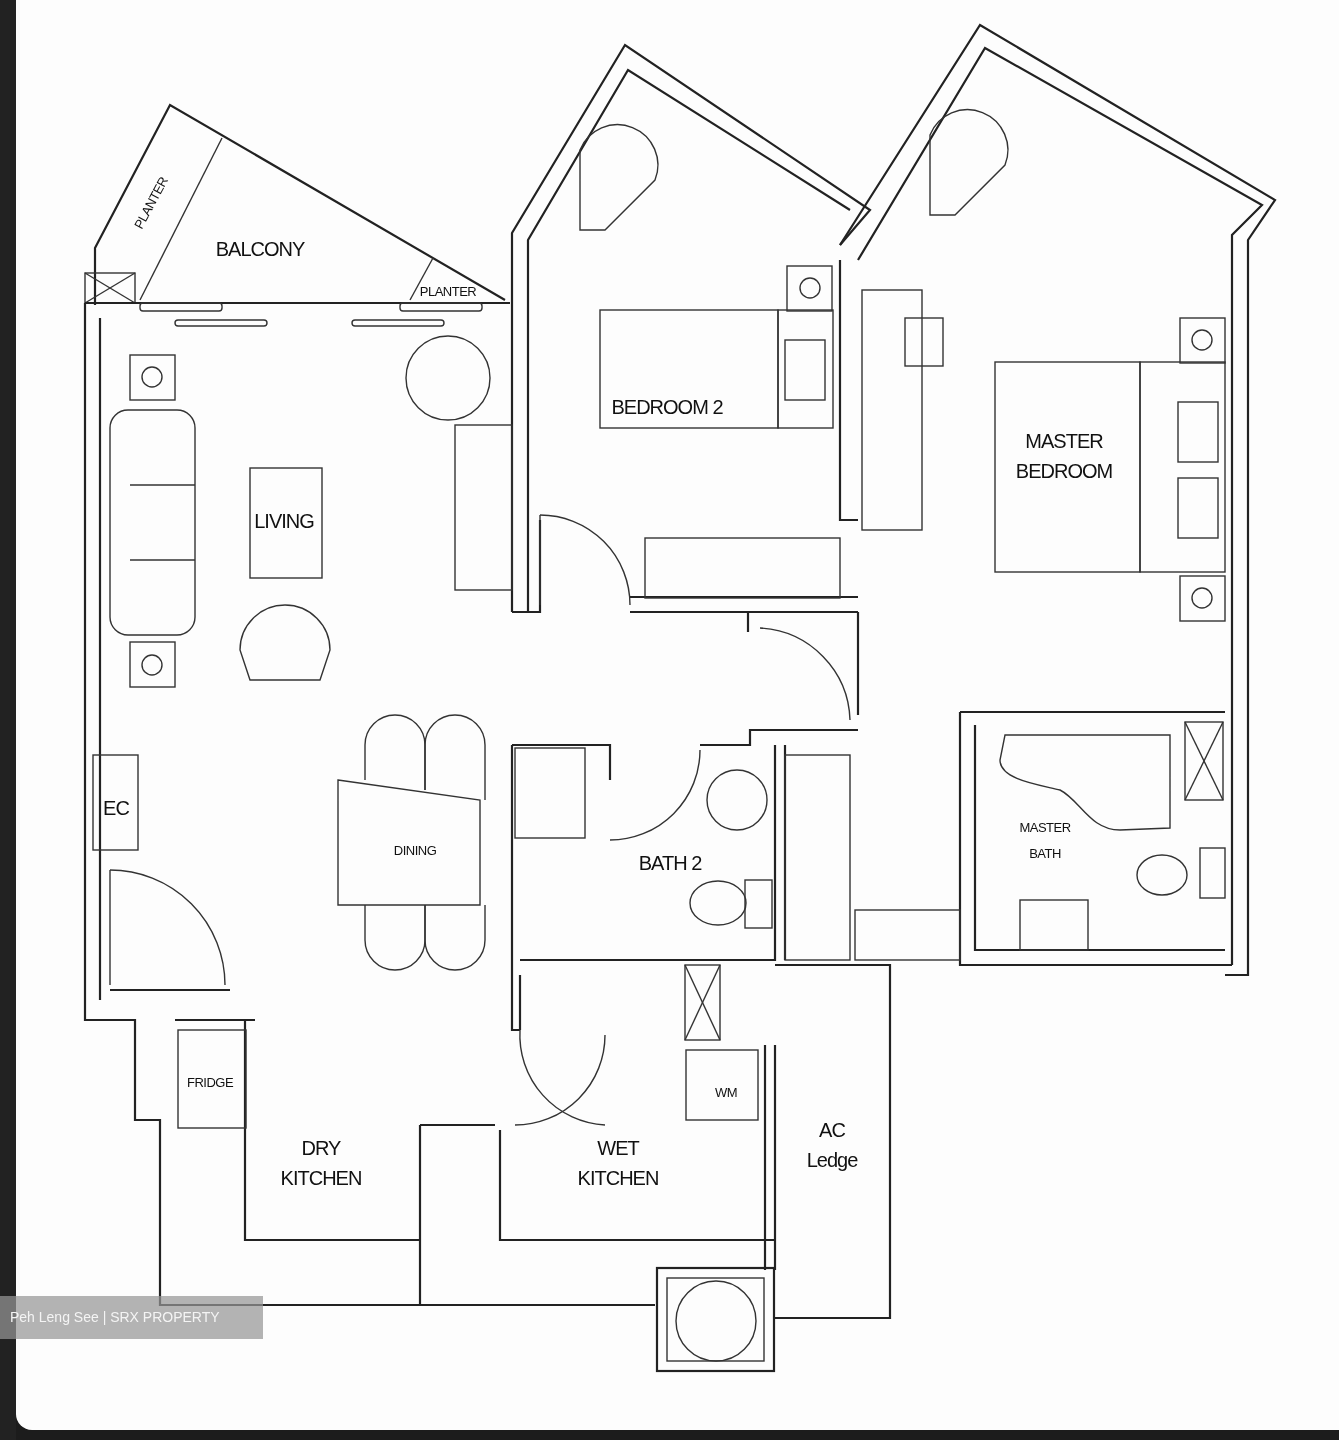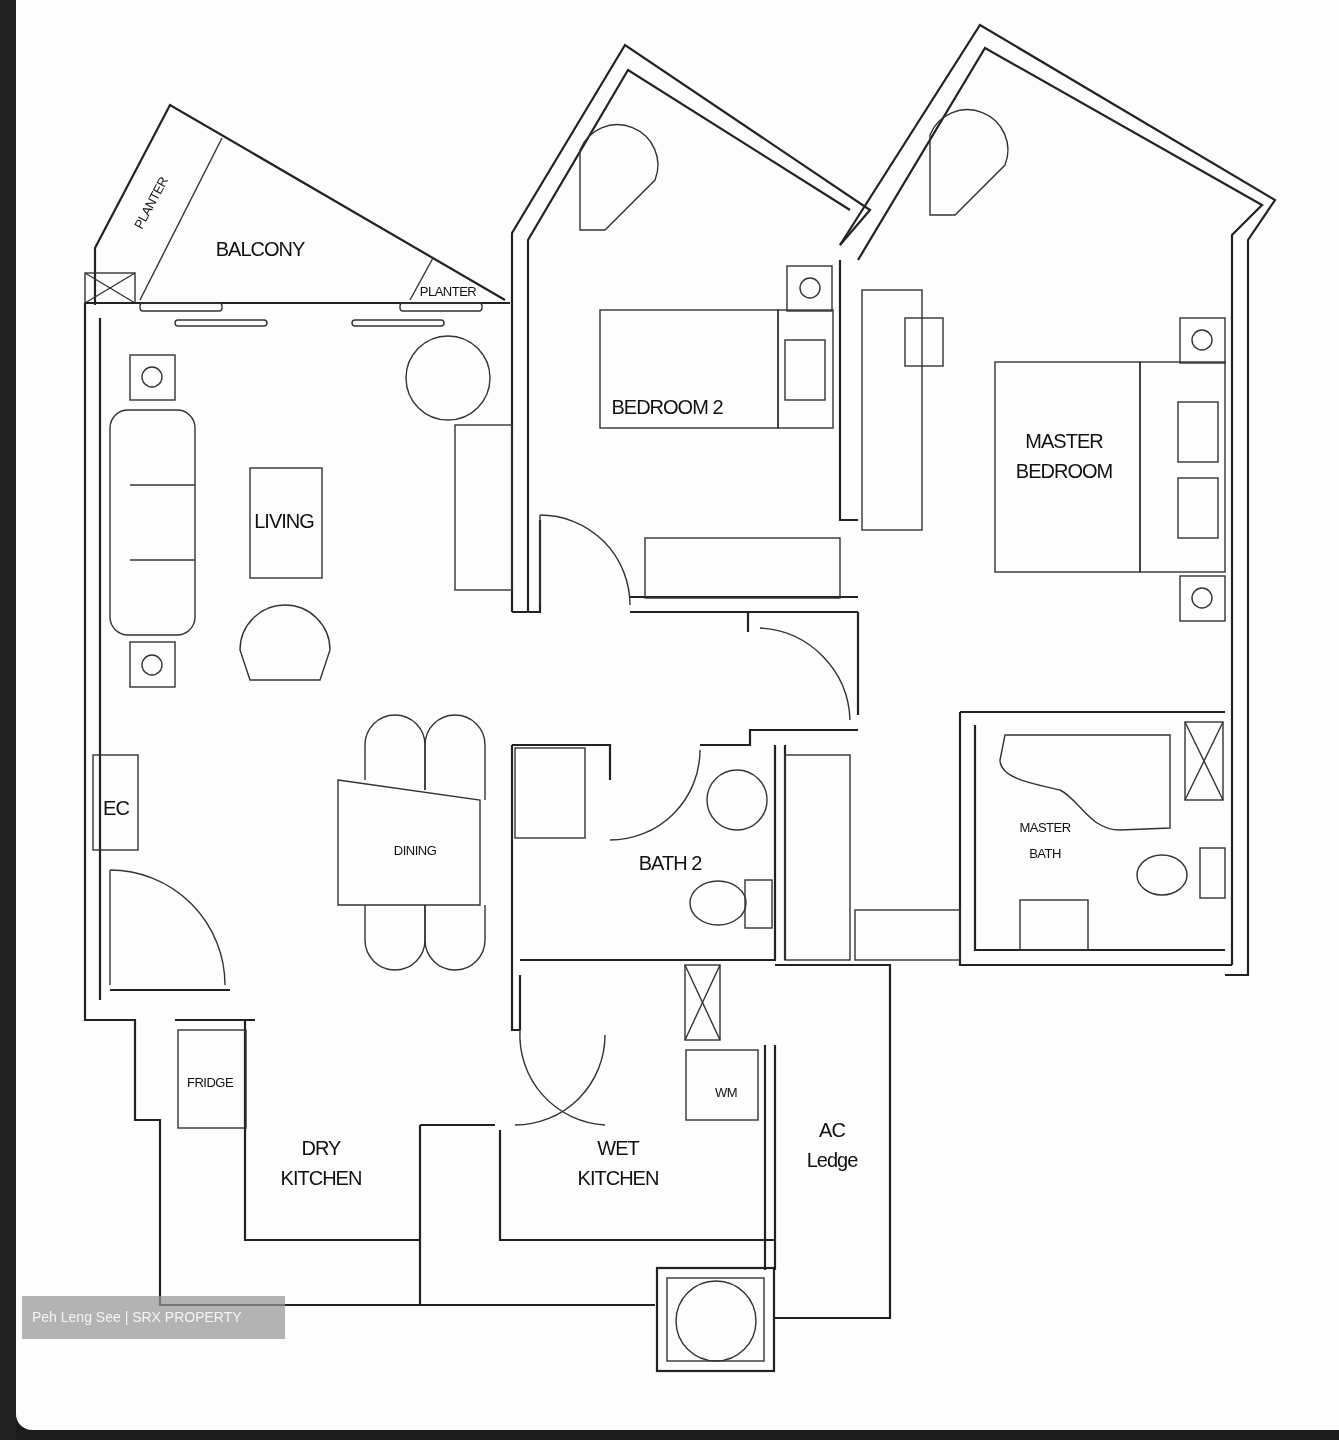--- a/index.html
+++ b/index.html
@@ -4,21 +4,21 @@
 <style>
   html, body { margin:0; padding:0; }
   body { width:1339px; height:1440px; background:#1c1c1c; position:relative; overflow:hidden; font-family:"Liberation Sans", sans-serif; }
   .paper { position:absolute; left:16px; top:0; width:1323px; height:1430px; background:#fdfdfd; border-bottom-left-radius:16px; }
   .leftstrip { position:absolute; left:0; top:0; width:16px; height:1440px; background:#222; }
   svg { position:absolute; left:0; top:0; }
   .wall { fill:none; stroke:#222; stroke-width:2.2; }
   .thin { fill:none; stroke:#333; stroke-width:1.4; }
   .lbl { font-family:"Liberation Sans Narrow","Liberation Sans", sans-serif; font-size:20px; fill:#111; text-anchor:middle; letter-spacing:-1px; }
   .lbl-sm { font-family:"Liberation Sans", sans-serif; font-size:13px; fill:#111; text-anchor:middle; letter-spacing:-0.5px; }
-  .watermark { position:absolute; left:0; top:1296px; width:263px; height:43px; background:rgba(150,150,150,0.72); color:#f4f4f4; font-size:14px; line-height:43px; padding-left:10px; box-sizing:border-box; white-space:nowrap;margin-left:22px; }
+  .watermark { position:absolute; left:0; top:1296px; width:263px; height:43px; background:rgba(150,150,150,0.72); color:#f4f4f4; font-size:14px; line-height:43px; padding-left:10px; box-sizing:border-box; white-space:nowrap; }
 </style>
 </head>
 <body>
 
 <div class="leftstrip"></div>
 <div class="paper"></div>
 
 <svg width="1339" height="1440" viewBox="0 0 1339 1440">
 
   <g>

